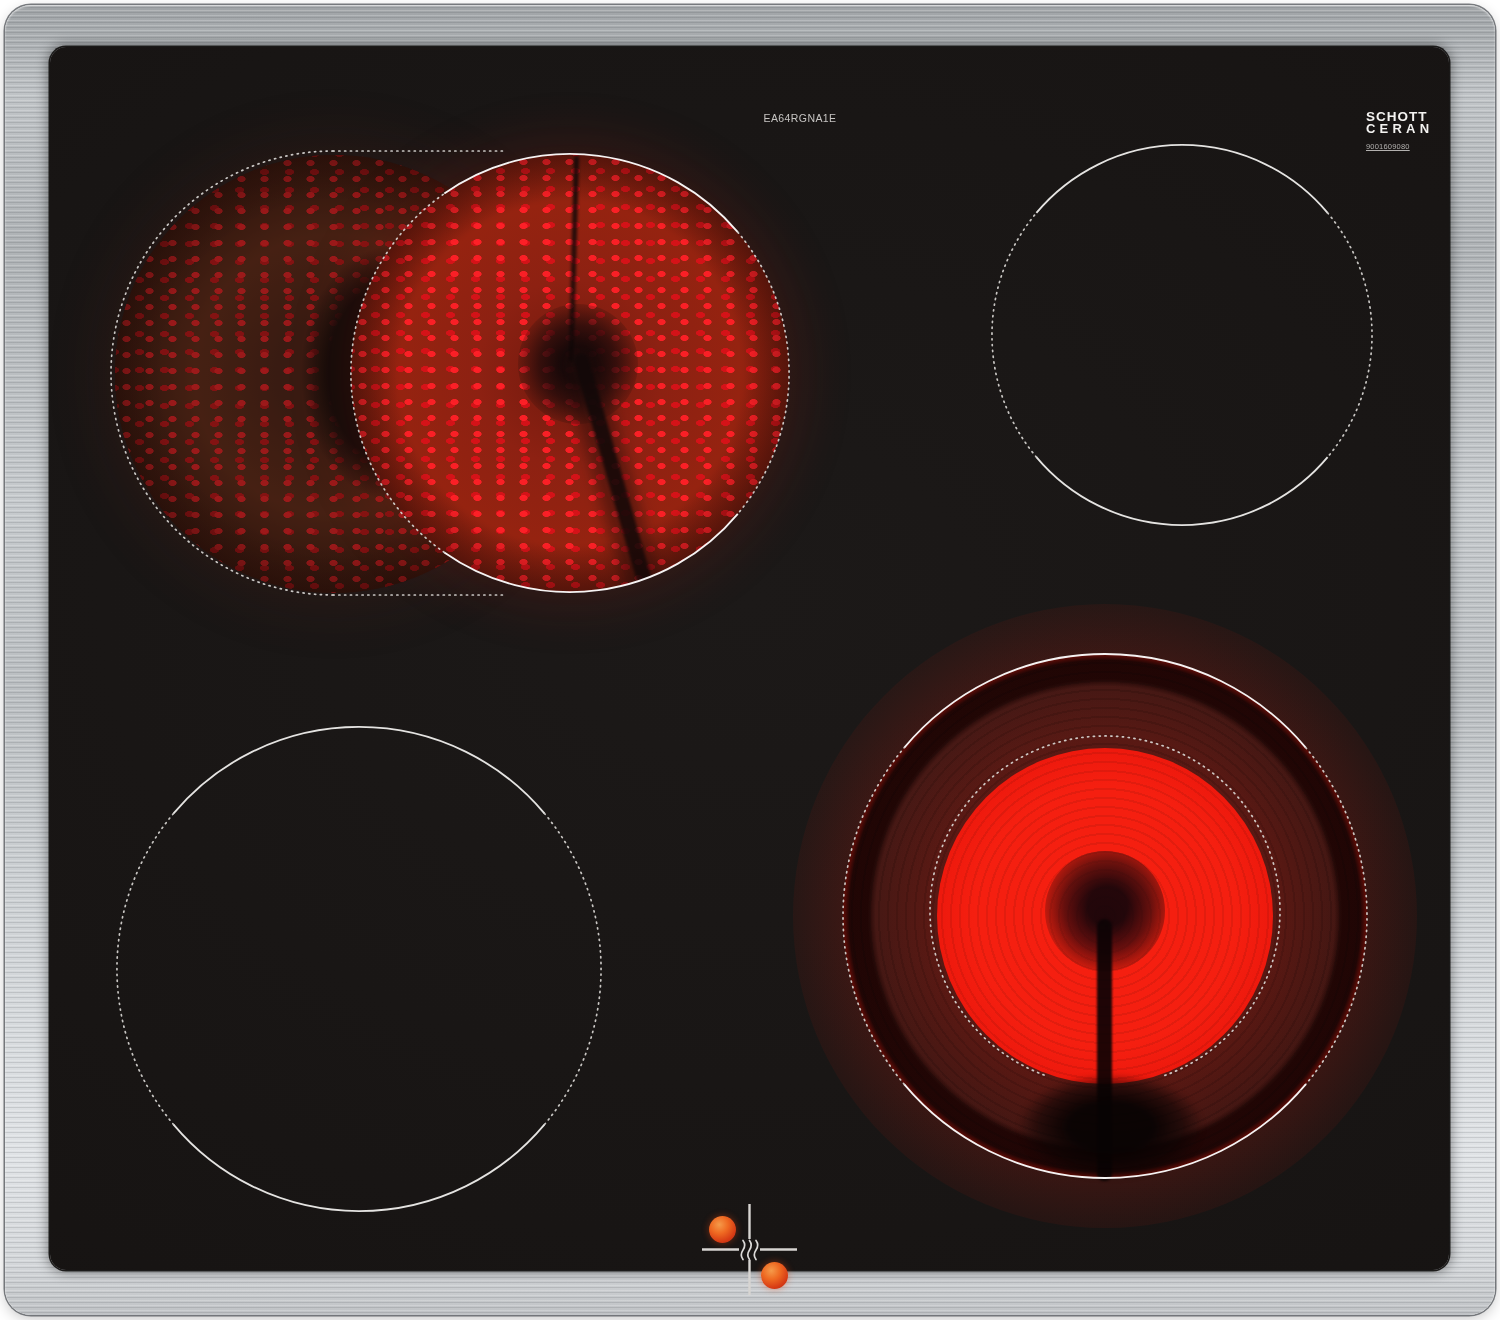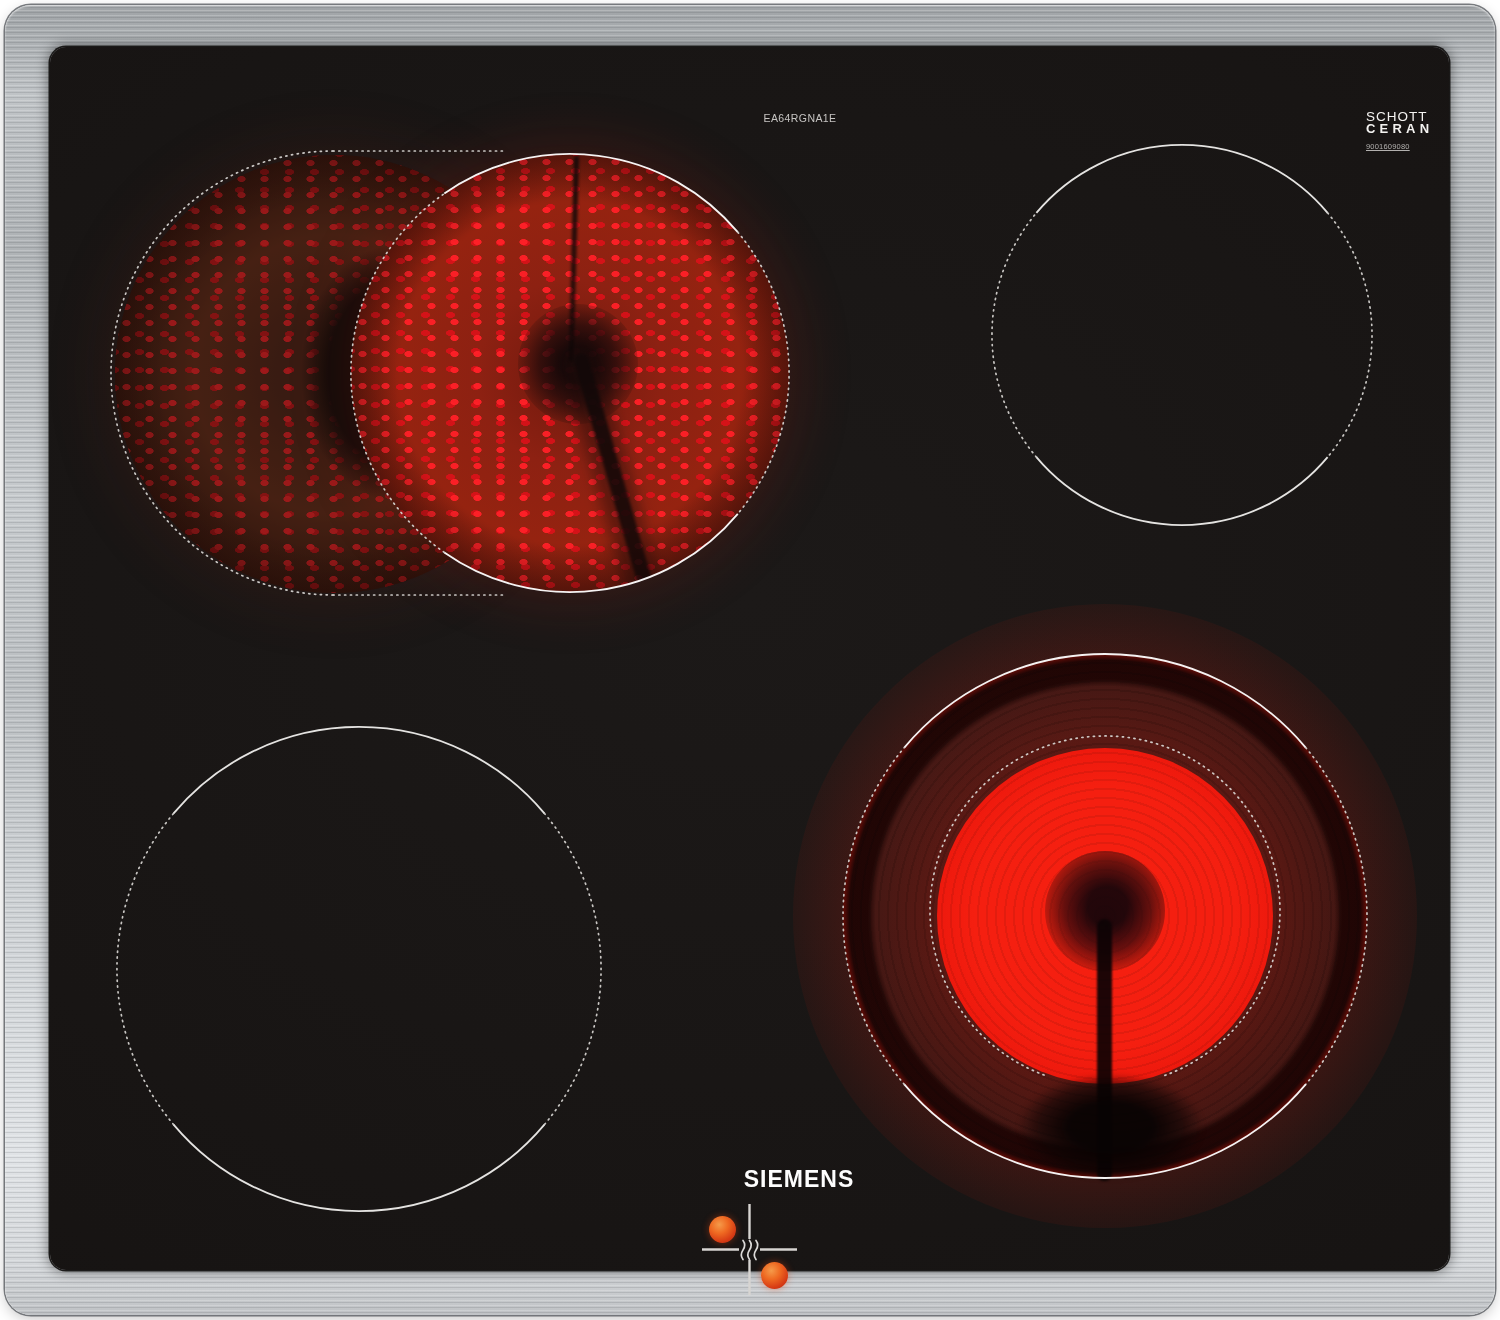--- a/index.html
+++ b/index.html
@@ -110,21 +110,21 @@
   .bright{stroke:#ffffff;}
   .dot-line{stroke:#d8d6d3;stroke-width:1.7;fill:none;
     stroke-dasharray:1.2 4.6;stroke-linecap:round;opacity:.92;}
   .cross-line{stroke:#d7d5d2;stroke-width:2.4;fill:none;}
   .wave{stroke:#dcdad8;stroke-width:1.7;fill:none;stroke-linecap:round;}
 
   
   #model-label{left:600px;top:26px;width:300px;text-align:center;
     color:#c7c5c3;font-size:10.5px;letter-spacing:.4px;}
   #schott{left:1316px;top:25px;width:80px;color:#f4f3f1;}
-  #schott .l1{font-size:13.5px;font-weight:normal;letter-spacing:1px;line-height:12px;}
+  #schott .l1{font-size:13.5px;font-weight:bold;letter-spacing:1px;line-height:12px;}
   #schott .l2{font-size:13px;font-weight:bold;letter-spacing:4.2px;line-height:11px;}
   #schott .code{font-size:7.5px;color:#b3b1af;letter-spacing:.2px;margin-top:8px;text-decoration:underline;}
   #brand-logo{left:594px;top:1080px;width:310px;text-align:center;color:#fdfdfd;
     font-size:23px;font-weight:bold;letter-spacing:1px;}
 
   
   .hot-dot{width:27px;height:27px;border-radius:50%;
     background:radial-gradient(circle at 38% 32%, #f59a4a 0%, #ef6a22 35%,
       #d63a14 70%, #b02810 100%);
     box-shadow:0 0 6px 1px rgba(220,70,20,.35);}
@@ -220,15 +220,14 @@
   <div id="hot-dot-2" class="abs hot-dot"></div>
 
   <div id="model-label" class="abs">EA64RGNA1E</div>
 
   <div id="schott" class="abs">
     <div class="l1">SCHOTT</div>
     <div class="l2">CERAN</div>
     <div class="code">9001609080</div>
   </div>
 
-  <div id="brand-logo" class="abs">SIEMENS</div>
 
 </div>
 
 </body></html>

